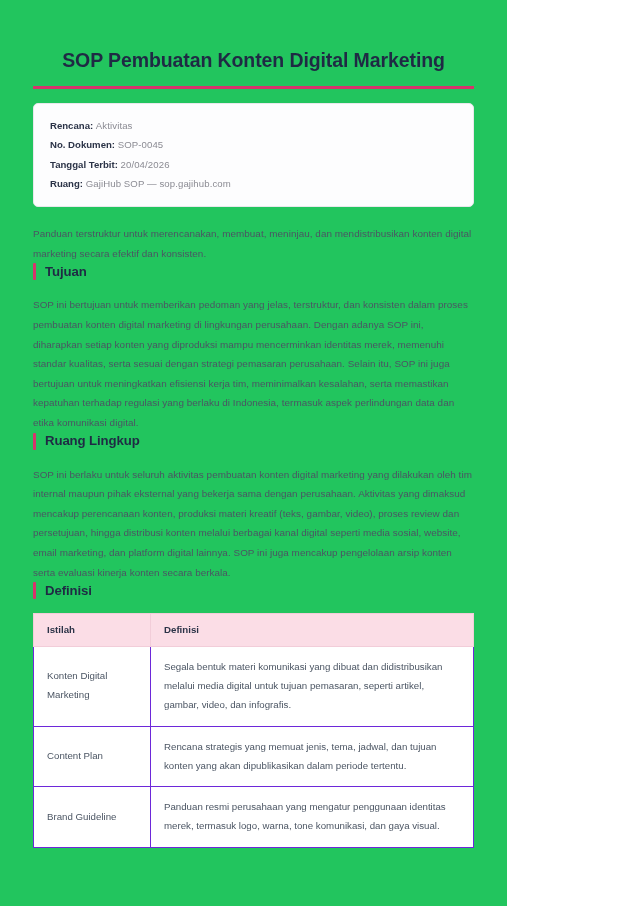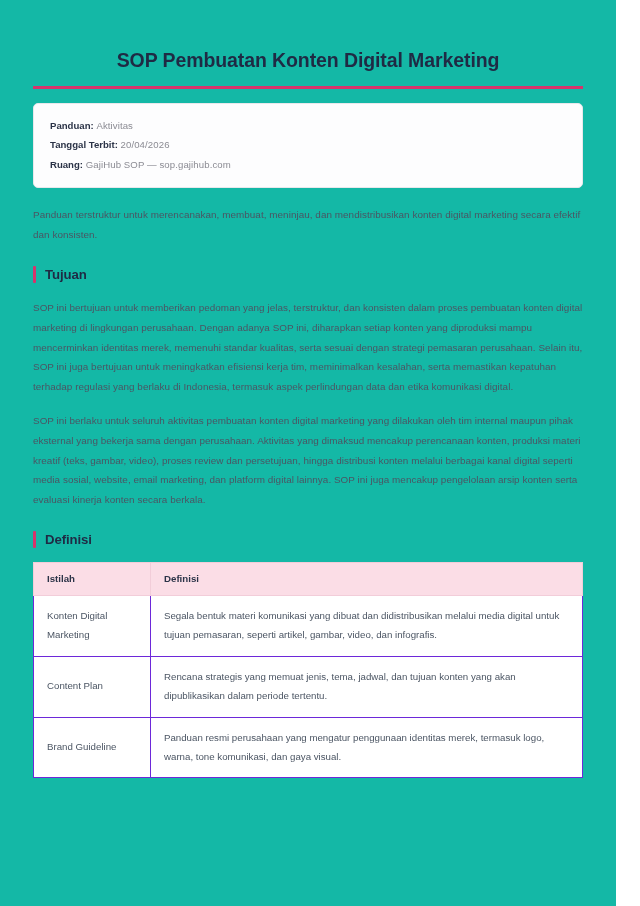--- a/index.html
+++ b/index.html
@@ -10,23 +10,23 @@
   }
   body {
     width: 640px;
     height: 906px;
     font-family: "Liberation Sans", sans-serif;
     color: #3f3f46;
     -webkit-font-smoothing: antialiased;
   }
 
   .page {
-    width: 616px;
+    width: 507px;
     min-height: 906px;
-    background: #14b8a6;
+    background: #22c55e;
     padding: 40px 33px 30px 33px;
   }
 
   
   .doc-title {
     font-size: 19.5px;
     font-weight: bold;
     color: #1f2a44;
     text-align: center;
     letter-spacing: -0.1px;
@@ -77,21 +77,20 @@
     letter-spacing: 0.05px;
   }
   p.intro {
     margin-top: 17px;
   }
 
   
   .section-head {
     display: flex;
     align-items: center;
-    margin-top: 22px;
   }
   .section-bar {
     width: 3px;
     height: 17px;
     background: #d6346c;
     border-radius: 1px;
     margin-right: 9px;
     flex: 0 0 auto;
   }
   .section-title {
@@ -135,41 +134,49 @@
 </head>
 <body>
 
 <div class="page">
 
   <h1 class="doc-title">SOP Pembuatan Konten Digital Marketing</h1>
   <hr class="title-rule">
 
   <div class="meta-box">
     <div class="meta-row">
-      <span class="meta-label">Panduan:</span>
+      <span class="meta-label">Rencana:</span>
       <span class="meta-value">Aktivitas</span>
+    </div>
+    <div class="meta-row">
+      <span class="meta-label">No. Dokumen:</span>
+      <span class="meta-value">SOP-0045</span>
     </div>
     <div class="meta-row">
       <span class="meta-label">Tanggal Terbit:</span>
       <span class="meta-value">20/04/2026</span>
     </div>
     <div class="meta-row">
       <span class="meta-label">Ruang:</span>
       <span class="meta-value">GajiHub SOP — sop.gajihub.com</span>
     </div>
   </div>
 
   <p class="body-text intro">Panduan terstruktur untuk merencanakan, membuat, meninjau, dan mendistribusikan konten digital marketing secara efektif dan konsisten.</p>
 
   <div class="section-head">
     <span class="section-bar"></span>
     <span class="section-title">Tujuan</span>
   </div>
   <p class="body-text">SOP ini bertujuan untuk memberikan pedoman yang jelas, terstruktur, dan konsisten dalam proses pembuatan konten digital marketing di lingkungan perusahaan. Dengan adanya SOP ini, diharapkan setiap konten yang diproduksi mampu mencerminkan identitas merek, memenuhi standar kualitas, serta sesuai dengan strategi pemasaran perusahaan. Selain itu, SOP ini juga bertujuan untuk meningkatkan efisiensi kerja tim, meminimalkan kesalahan, serta memastikan kepatuhan terhadap regulasi yang berlaku di Indonesia, termasuk aspek perlindungan data dan etika komunikasi digital.</p>
 
+  <div class="section-head">
+    <span class="section-bar"></span>
+    <span class="section-title">Ruang Lingkup</span>
+  </div>
   <p class="body-text">SOP ini berlaku untuk seluruh aktivitas pembuatan konten digital marketing yang dilakukan oleh tim internal maupun pihak eksternal yang bekerja sama dengan perusahaan. Aktivitas yang dimaksud mencakup perencanaan konten, produksi materi kreatif (teks, gambar, video), proses review dan persetujuan, hingga distribusi konten melalui berbagai kanal digital seperti media sosial, website, email marketing, dan platform digital lainnya. SOP ini juga mencakup pengelolaan arsip konten serta evaluasi kinerja konten secara berkala.</p>
 
   <div class="section-head">
     <span class="section-bar"></span>
     <span class="section-title">Definisi</span>
   </div>
 
   <table class="def-table">
     <colgroup>
       <col class="c-term">

